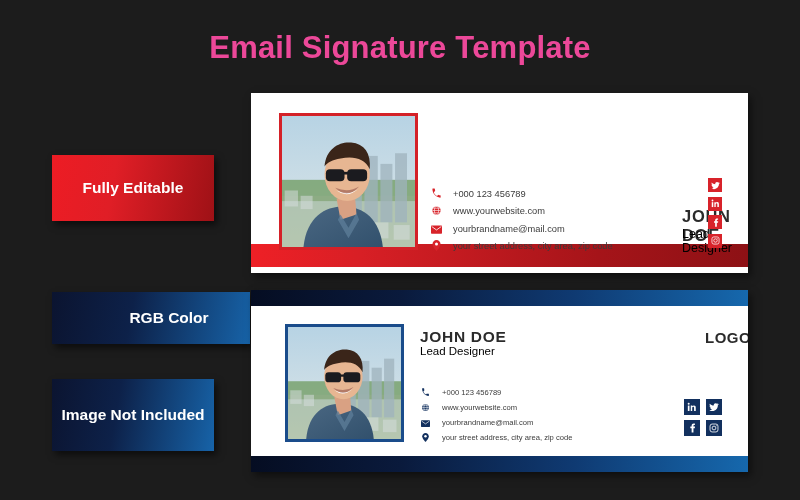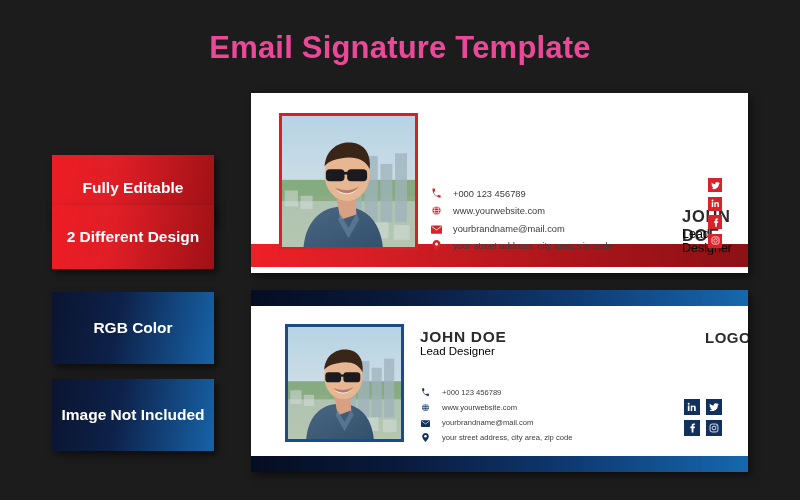--- a/index.html
+++ b/index.html
@@ -23,21 +23,21 @@
     position:absolute;left:52px;width:162px;
     display:flex;align-items:center;justify-content:center;
     text-align:center;color:#ffffff;
     font-size:15.5px;font-weight:bold;line-height:1.35;
     box-shadow:3px 4px 7px rgba(0,0,0,0.55);
   }
   .badge-red{background:linear-gradient(100deg,#ed1c24 0%,#e01e26 38%,#9e1116 100%);}
   .badge-blue{background:linear-gradient(100deg,#0b1430 0%,#0d2149 40%,#1763a8 100%);}
   #badge-0{top:107px;height:66px;margin-top:48px;}
   #badge-1{top:205px;height:64px;}
-  #badge-2{top:292px;height:72px;}
+  #badge-2{top:292px;height:52px;padding-left:36px;}
   #badge-3{top:379px;height:72px;}
 
   
   .card{
     position:absolute;left:251px;width:497px;
     background:#ffffff;
     box-shadow:3px 4px 8px rgba(0,0,0,0.5);
     overflow:hidden;
   }
   #card-red{top:93px;height:180px;}
@@ -99,23 +99,20 @@
 </style>
 </head>
 <body>
 
 <div class="stage">
 
   <div class="title">Email Signature Template</div>
 
   <div class="badge badge-red" id="badge-0">
     <span>Fully Editable</span>
-  </div>
-  <div class="badge badge-red" id="badge-1">
-    <span>2 Different Design</span>
   </div>
   <div class="badge badge-blue" id="badge-2">
     <span>RGB Color</span>
   </div>
   <div class="badge badge-blue" id="badge-3">
     <span>Image Not Included</span>
   </div>
 
   <div class="card" id="card-red">
     <div class="band-red"></div>

